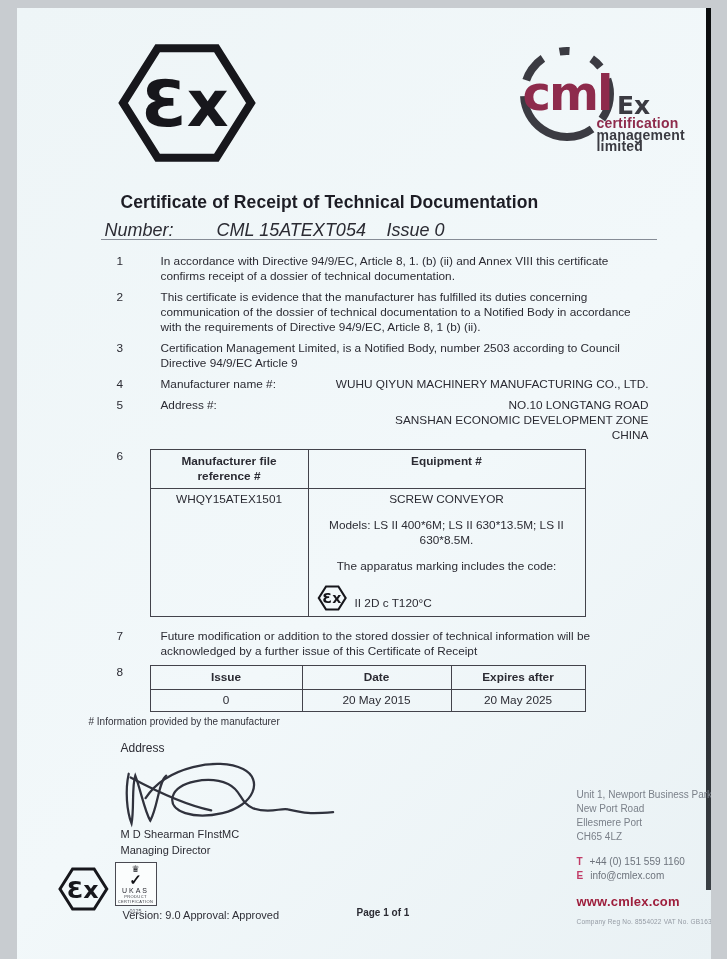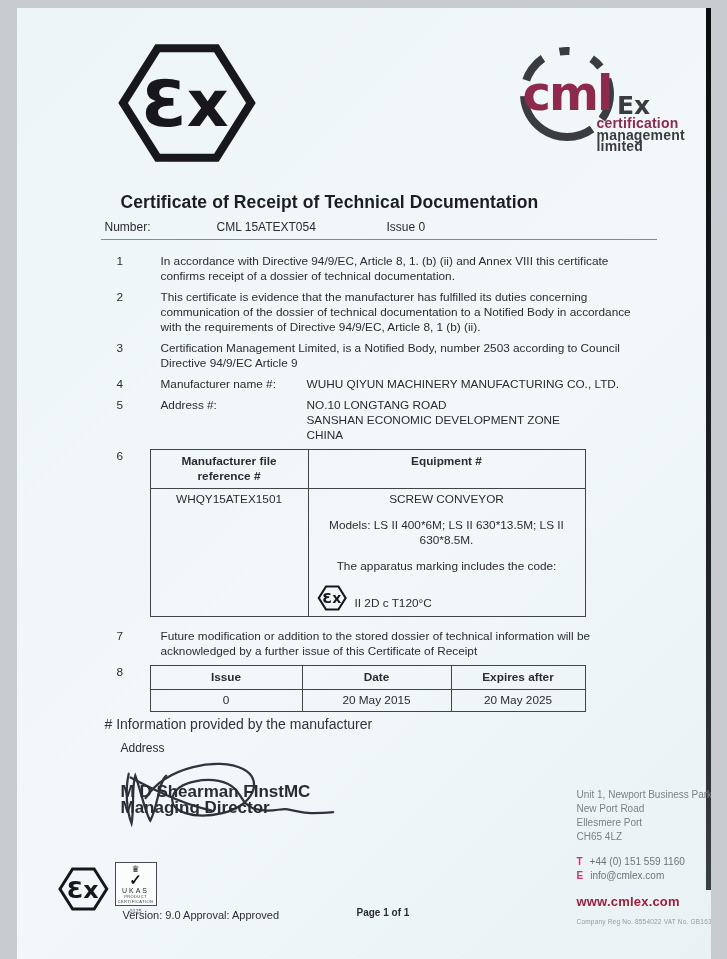--- a/index.html
+++ b/index.html
@@ -12,45 +12,45 @@
   .scan-edge{position:absolute;right:0;top:0;width:5px;height:882px;
     background:linear-gradient(#0b0d0e,#23262a 70%,#3a3f44);}
   
   .atex-logo{left:98px;top:33px;width:142px;height:124px;}
   .cml-logo{left:478px;top:36px;width:172px;height:108px;}
   .cml-sub{position:absolute;left:102px;top:74px;font-size:14px;line-height:11.5px;
     color:#3b3b42;font-weight:bold;letter-spacing:.2px;}
   .cml-sub .ln0{color:#8e2b4c;}
   
   .title{left:104px;top:184px;font-size:17.5px;font-weight:bold;color:#1d1d25;letter-spacing:.1px;}
-  .numrow{left:88px;top:212px;font-size:12px;}
+  .numrow{left:88px;top:212px;font-size:18px;font-style:italic;}
   .numrow .lbl{display:inline-block;width:112px;}
   .numrow .val{display:inline-block;width:170px;}
   .rule{left:84px;top:231px;width:556px;border-top:1.5px solid #868c96;height:0;}
   
   .clauses{left:100px;top:246px;width:534px;font-size:11.8px;line-height:15px;}
   .clause{display:flex;margin-bottom:6px;}
   .cnum{width:44px;flex:none;}
   .ctext{flex:1;padding-right:2px;}
   .kv{display:flex;}
   .kv .k{width:146px;flex:none;}
-  .kv .v{flex:1;}
+  .kv .v{flex:1;text-align:right;}
   .tclause{display:flex;margin-bottom:12px;}
   .tclause .cnum{width:33px;}
   table{border-collapse:collapse;width:436px;font-size:11.8px;line-height:15px;}
   th,td{border:1px solid #43434b;padding:3px 8px;text-align:center;vertical-align:top;
     font-weight:normal;}
   th{font-weight:bold;padding-top:4px;padding-bottom:4px;}
   .eq-cell > div{margin-bottom:11px;}
   .eq-cell .mark-row{display:flex;align-items:flex-end;gap:8px;margin-bottom:2px;margin-top:2px;}
   
-  .footnote{left:88px;top:708px;font-size:14px;color:#33333b;}
+  .footnote{left:72px;top:708px;font-size:10px;color:#33333b;}
   .signed{left:104px;top:733px;font-size:12px;}
   .sig-img{left:95px;top:747px;}
-  .sigtext{left:104px;top:776px;font-size:17px;line-height:16px;font-weight:700;}
+  .sigtext{left:104px;top:818px;font-size:11px;line-height:16px;font-weight:400;}
   
   .ex-small{left:40px;top:858px;}
   .ukas{left:98px;top:854px;width:42px;text-align:center;}
   .ukas-box{border:1.3px solid #4a4a52;background:#fbfdfd;padding:2px 0 1px;}
   .ukas-crown{font-size:9px;line-height:8px;color:#17171c;}
   .ukas-check{font-size:15px;line-height:13px;font-weight:bold;color:#101014;}
   .ukas-name{font-size:7px;letter-spacing:2px;color:#26262e;margin-top:1px;}
   .ukas-prod{font-size:4px;letter-spacing:.4px;color:#3a3a42;}
   .ukas-num{font-size:5.5px;color:#5a5a64;margin-top:2px;}
   .verline{left:106px;top:901px;font-size:11px;color:#2e2e36;}

